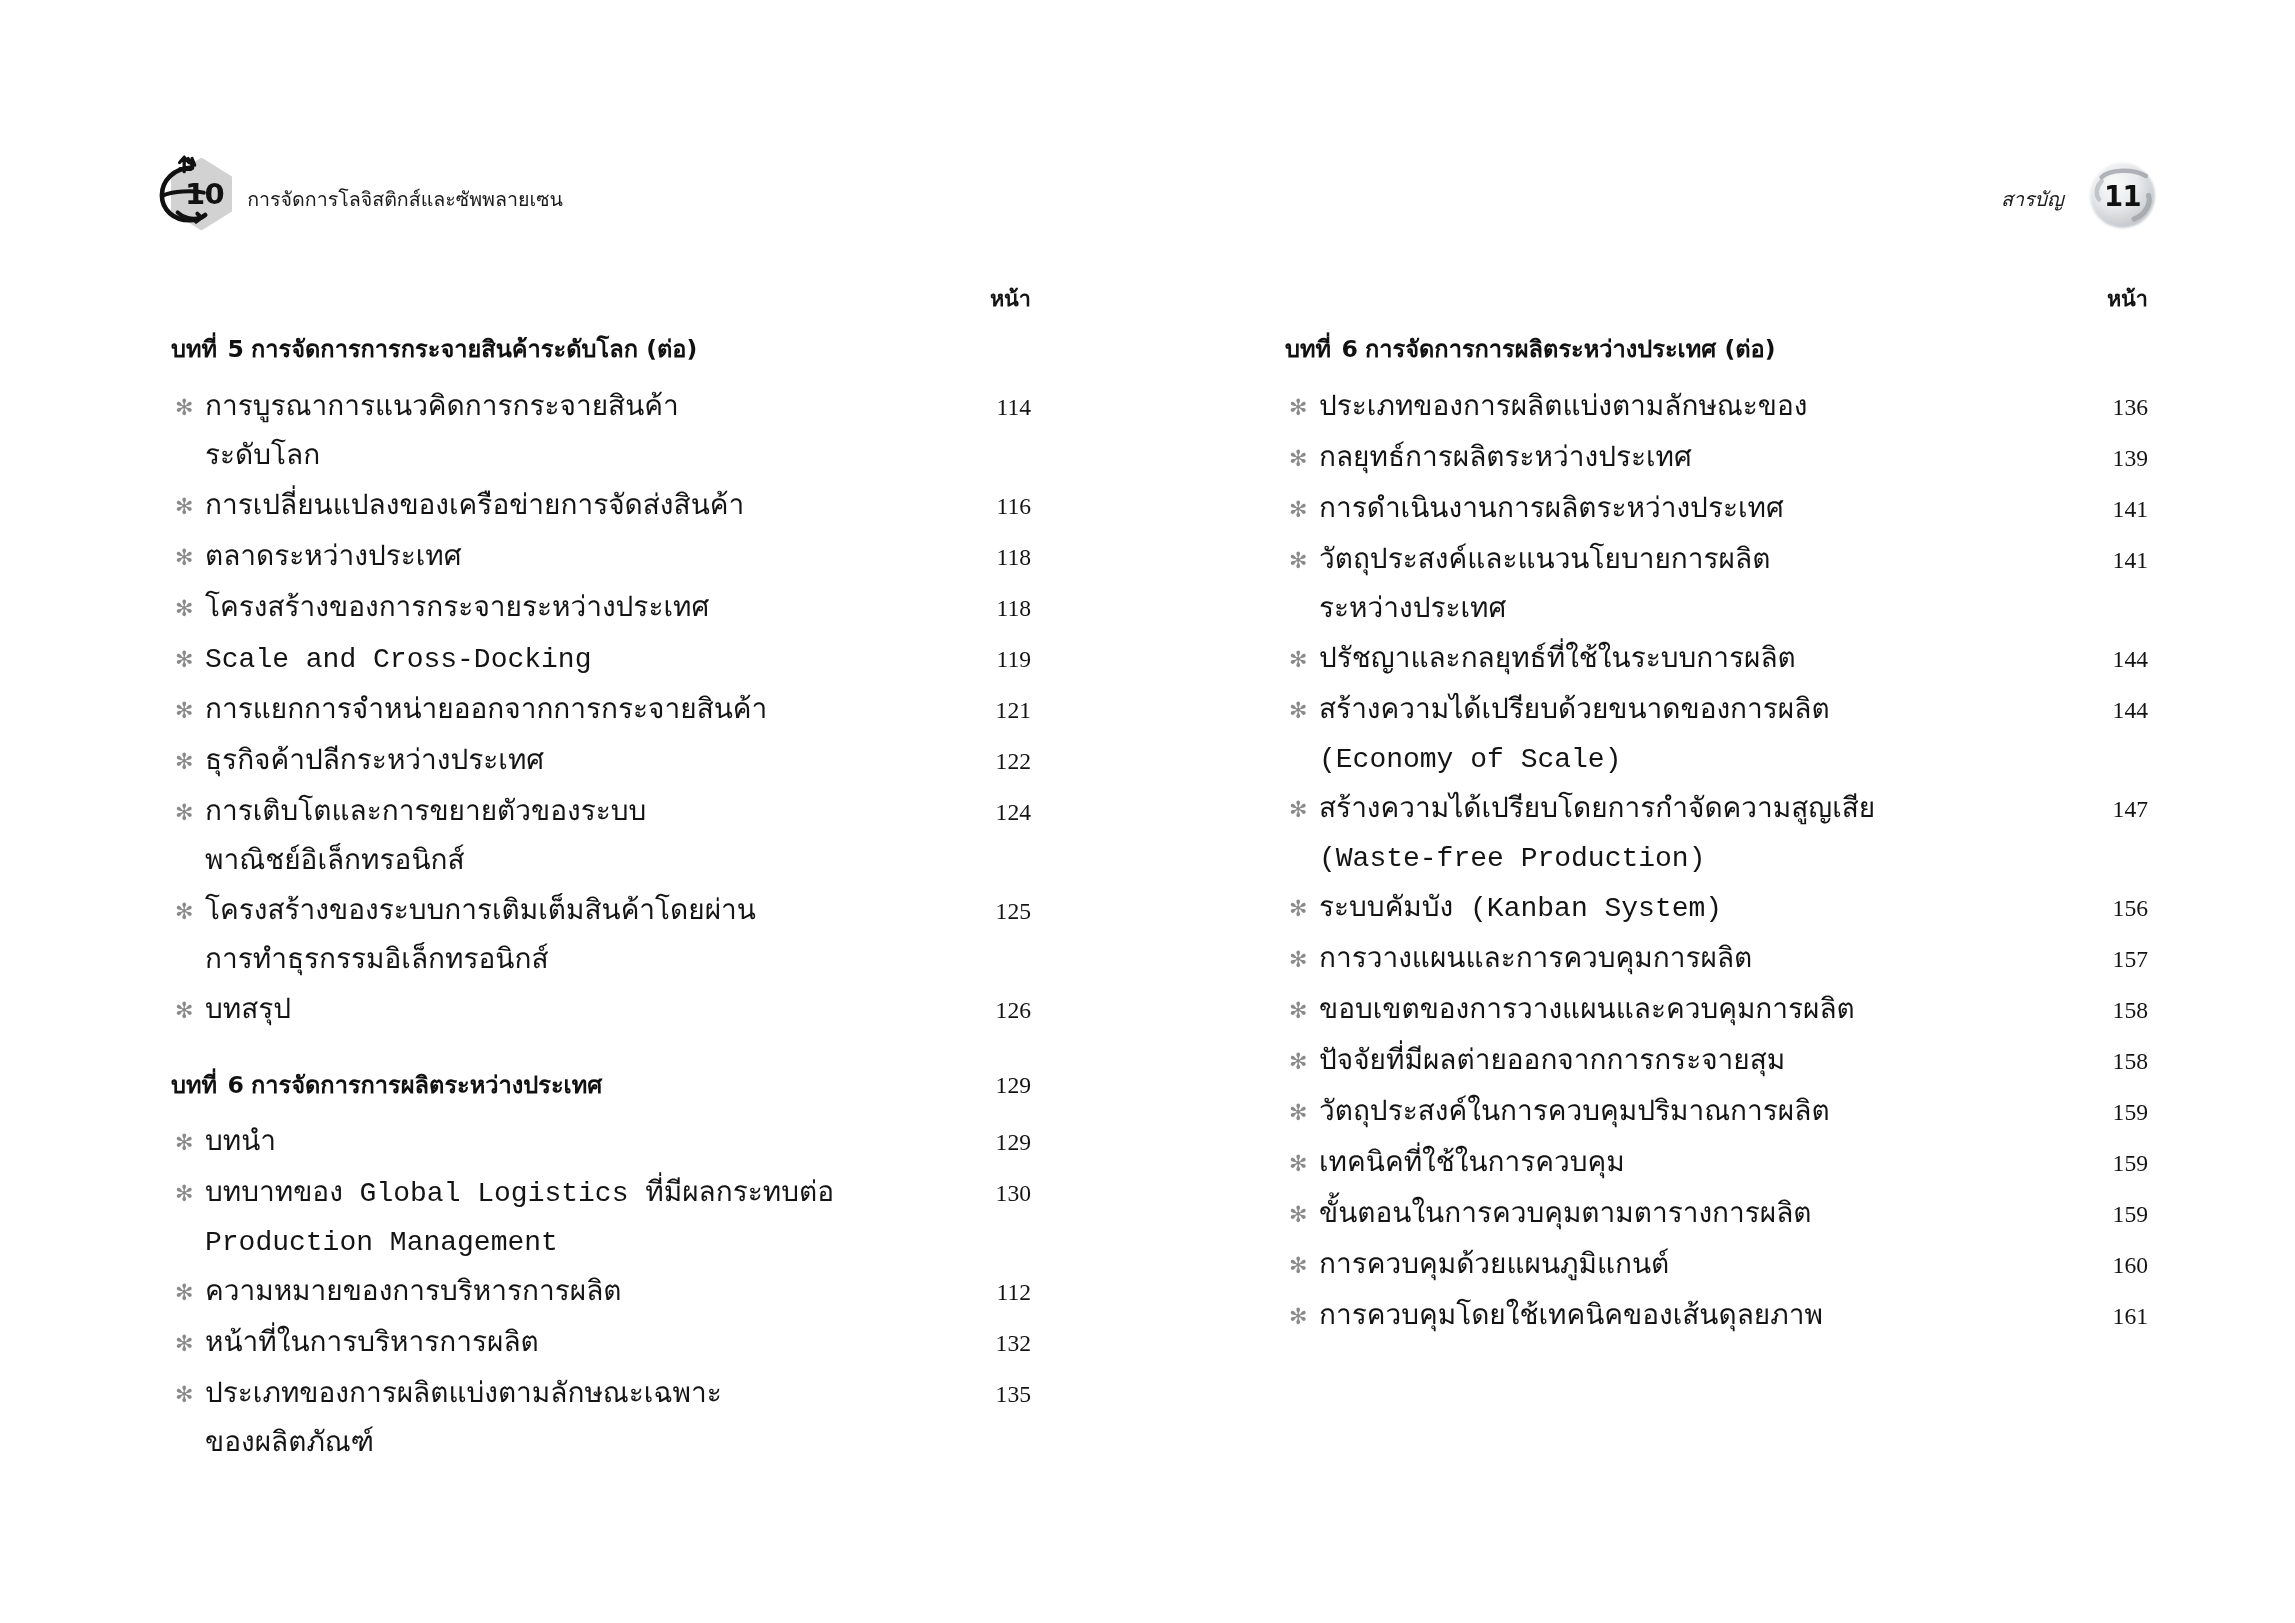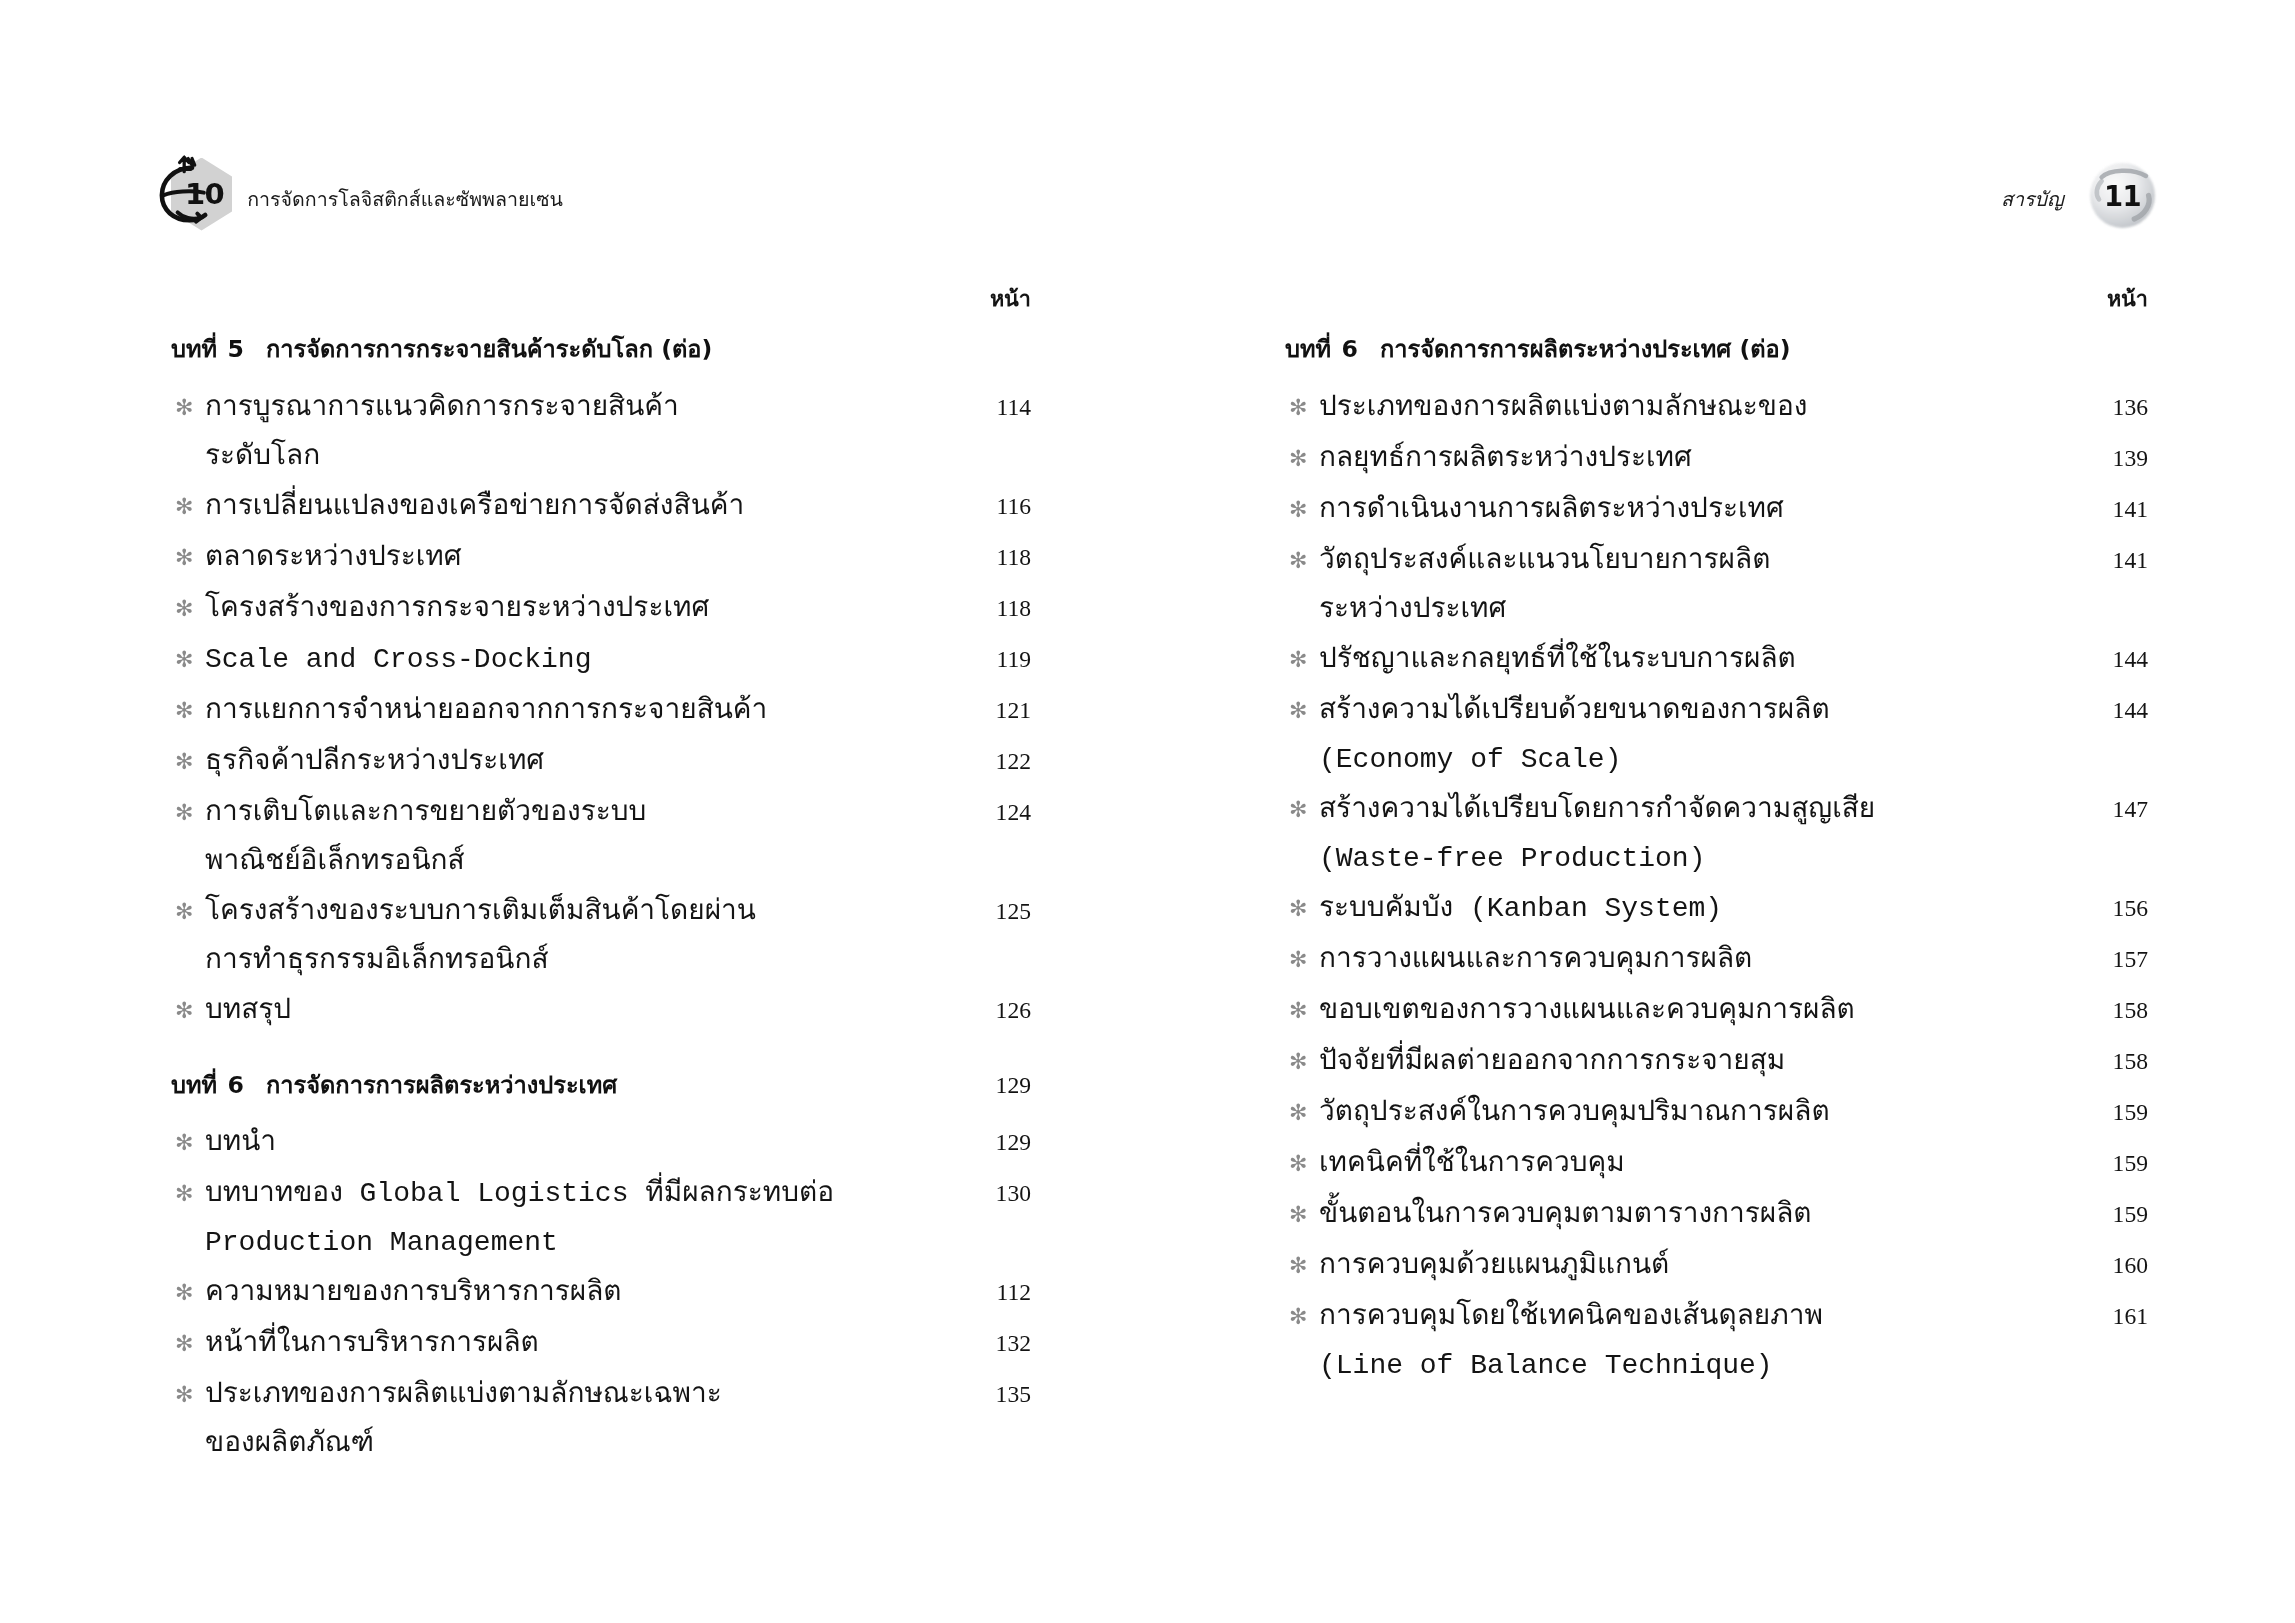--- a/index.html
+++ b/index.html
@@ -144,21 +144,21 @@
     display: flex;
     align-items: baseline;
     font-family: "DejaVu Sans", "Liberation Sans", sans-serif;
     font-weight: bold;
     font-size: 23.6px;
     color: #111;
     margin-bottom: 9.2px;
   }
   .chapter-label  { flex: 0 0 auto; white-space: nowrap; }
   .chapter-num    { flex: 0 0 auto; margin-left: 10.5px; }
-  .chapter-title  { flex: 1 1 auto; margin-left: 22px; white-space: nowrap; }
+  .chapter-title  { flex: 1 1 auto; margin-left: 7px; white-space: nowrap; }
   .chapter-page   {
     flex: 0 0 auto;
     font-family: "Liberation Serif", "DejaVu Serif", serif;
     font-weight: normal;
     font-size: 23.6px;
     min-width: 60px;
     text-align: right;
     padding-right: 17px;
   }
   .chapter-row.no-page .chapter-page { visibility: hidden; }
@@ -498,23 +498,18 @@
         <span class="entry-bullet">✻</span>
         <span class="entry-text">การควบคุมด้วยแผนภูมิแกนต์</span>
         <span class="entry-page">160</span>
       </div>
 
       <div class="entry">
         <span class="entry-bullet">✻</span>
         <span class="entry-text">การควบคุมโดยใช้เทคนิคของเส้นดุลยภาพ</span>
         <span class="entry-page">161</span>
       </div>
-      <div class="entry entry-sub">
-        <span class="entry-bullet"></span>
-        <span class="entry-text lat">(Line of Balance Technique)</span>
-        <span class="entry-page"></span>
-      </div>
 
     </div>
   </div>
 
 </div>
 
 
 </body></html>

